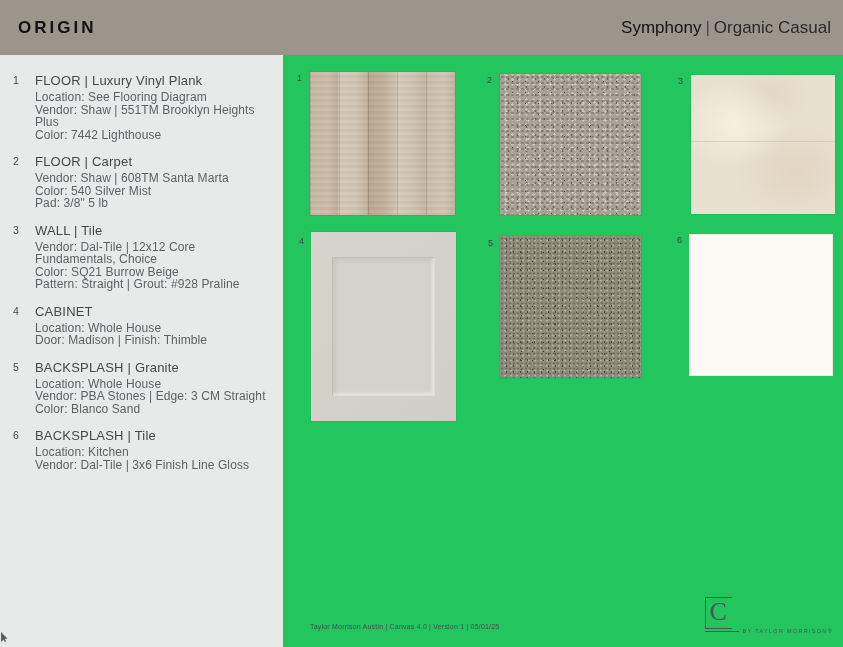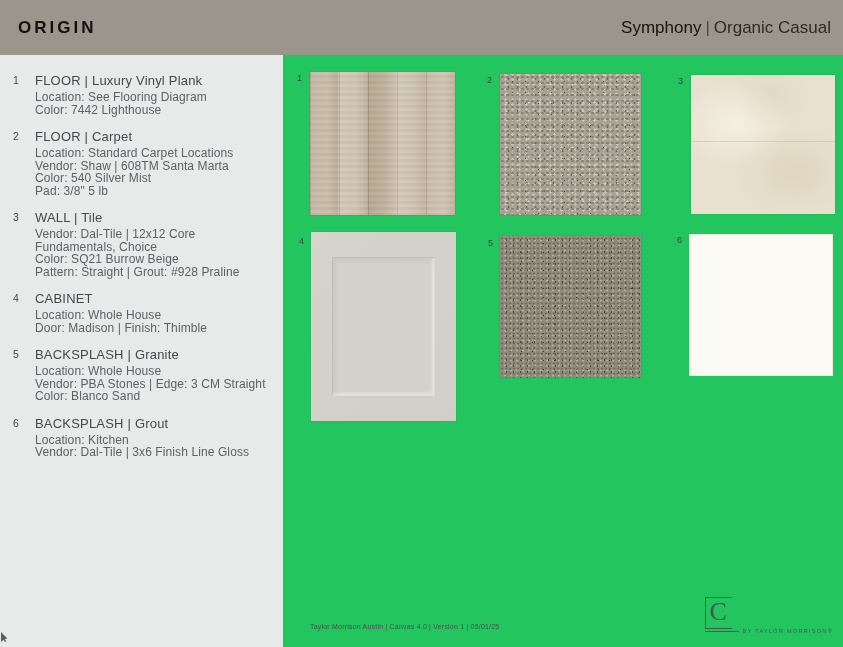--- a/index.html
+++ b/index.html
@@ -112,29 +112,29 @@
     </div>
   </div>
 
   <div class="sidebar">
 
     <div class="item">
       <div class="item-num">1</div>
       <div class="item-body">
         <div class="item-title">FLOOR | Luxury Vinyl Plank</div>
         <div class="item-detail">Location: See Flooring Diagram</div>
+        <div class="item-detail">Vendor: Shaw | 551TM Brooklyn Heights Plus</div>
         <div class="item-detail">Color: 7442 Lighthouse</div>
       </div>
     </div>
 
     <div class="item">
       <div class="item-num">2</div>
       <div class="item-body">
         <div class="item-title">FLOOR | Carpet</div>
-        <div class="item-detail">Location: Standard Carpet Locations</div>
         <div class="item-detail">Vendor: Shaw | 608TM Santa Marta</div>
         <div class="item-detail">Color: 540 Silver Mist</div>
         <div class="item-detail">Pad: 3/8" 5 lb</div>
       </div>
     </div>
 
     <div class="item">
       <div class="item-num">3</div>
       <div class="item-body">
         <div class="item-title">WALL | Tile</div>
@@ -159,21 +159,21 @@
         <div class="item-title">BACKSPLASH | Granite</div>
         <div class="item-detail">Location: Whole House</div>
         <div class="item-detail">Vendor: PBA Stones | Edge: 3 CM Straight</div>
         <div class="item-detail">Color: Blanco Sand</div>
       </div>
     </div>
 
     <div class="item">
       <div class="item-num">6</div>
       <div class="item-body">
-        <div class="item-title">BACKSPLASH | Grout</div>
+        <div class="item-title">BACKSPLASH | Tile</div>
         <div class="item-detail">Location: Kitchen</div>
         <div class="item-detail">Vendor: Dal-Tile | 3x6 Finish Line Gloss</div>
       </div>
     </div>
 
   </div>
 
   <div class="swatch-num" style="left:297px; top:73px;">1</div>
   <div class="swatch tex-wood" style="left:310px; top:72px; width:145px; height:143px;"></div>
 

